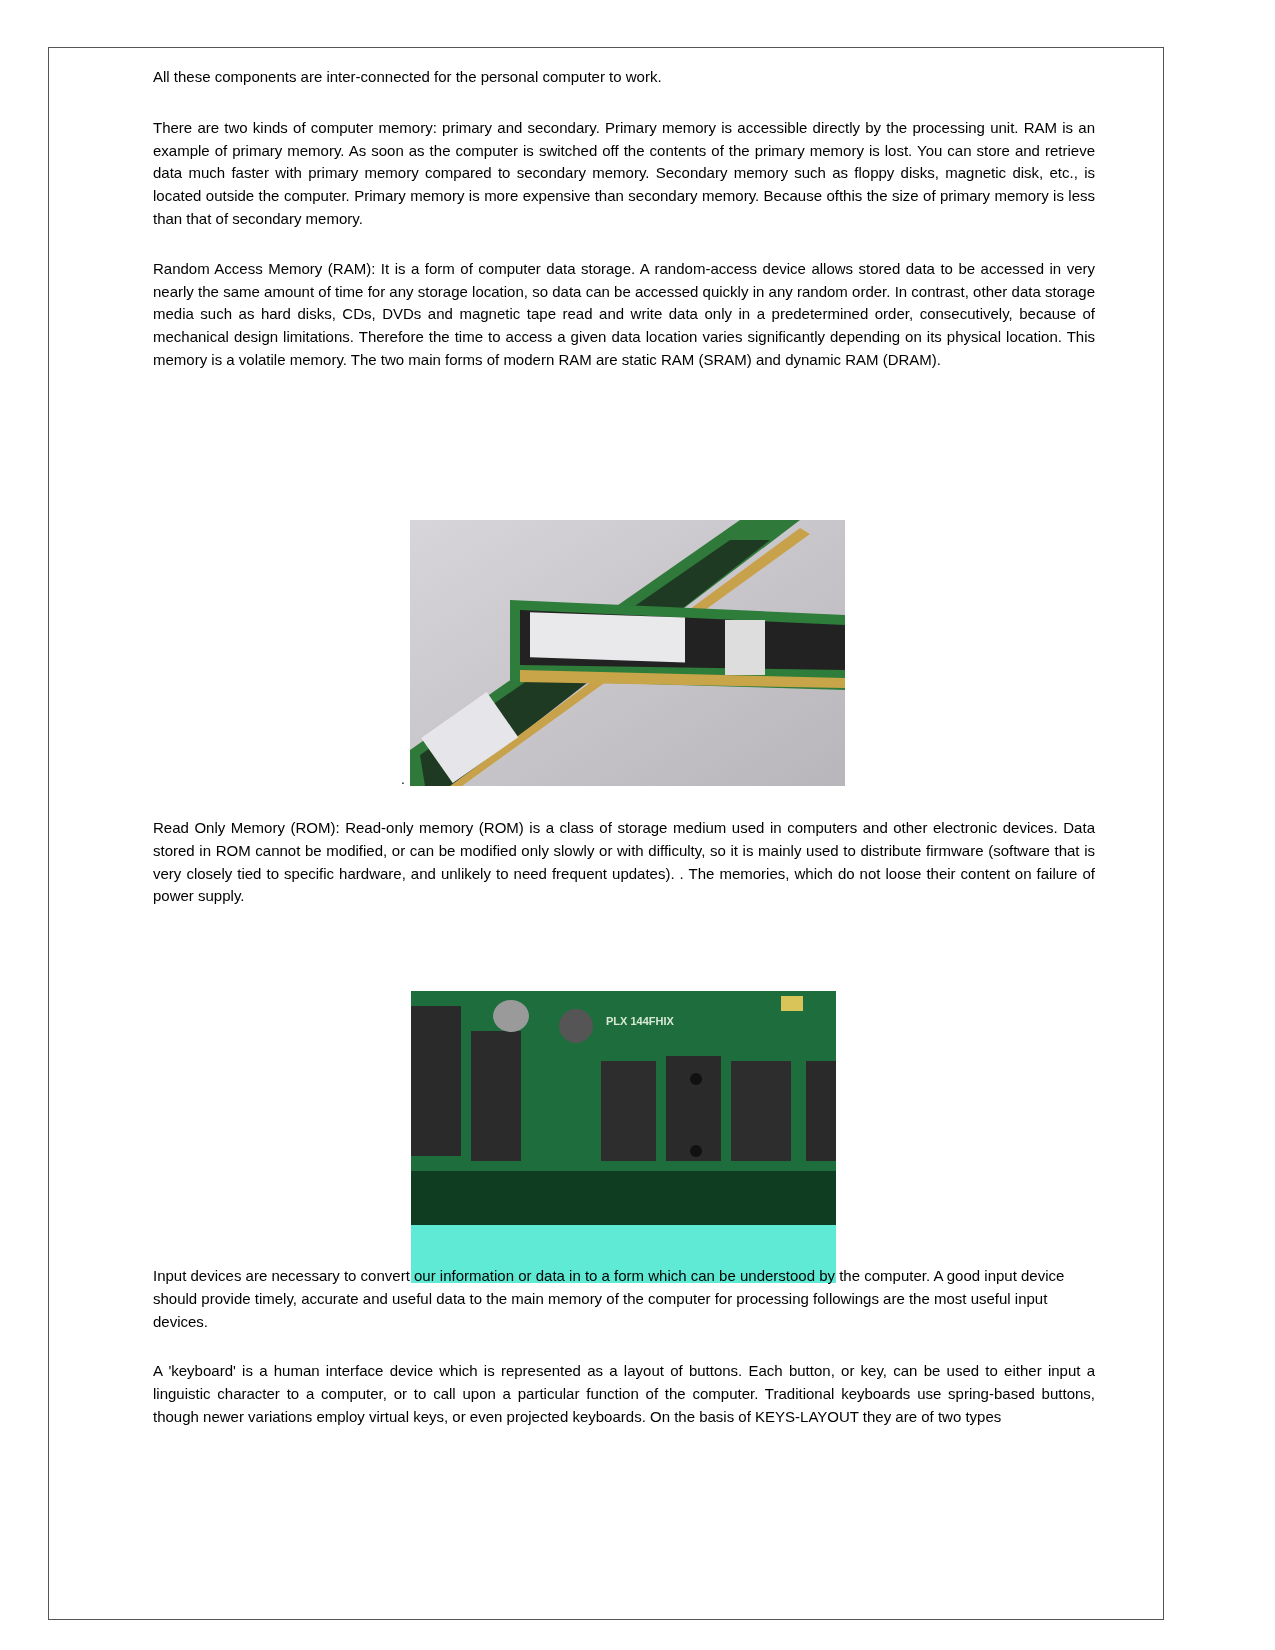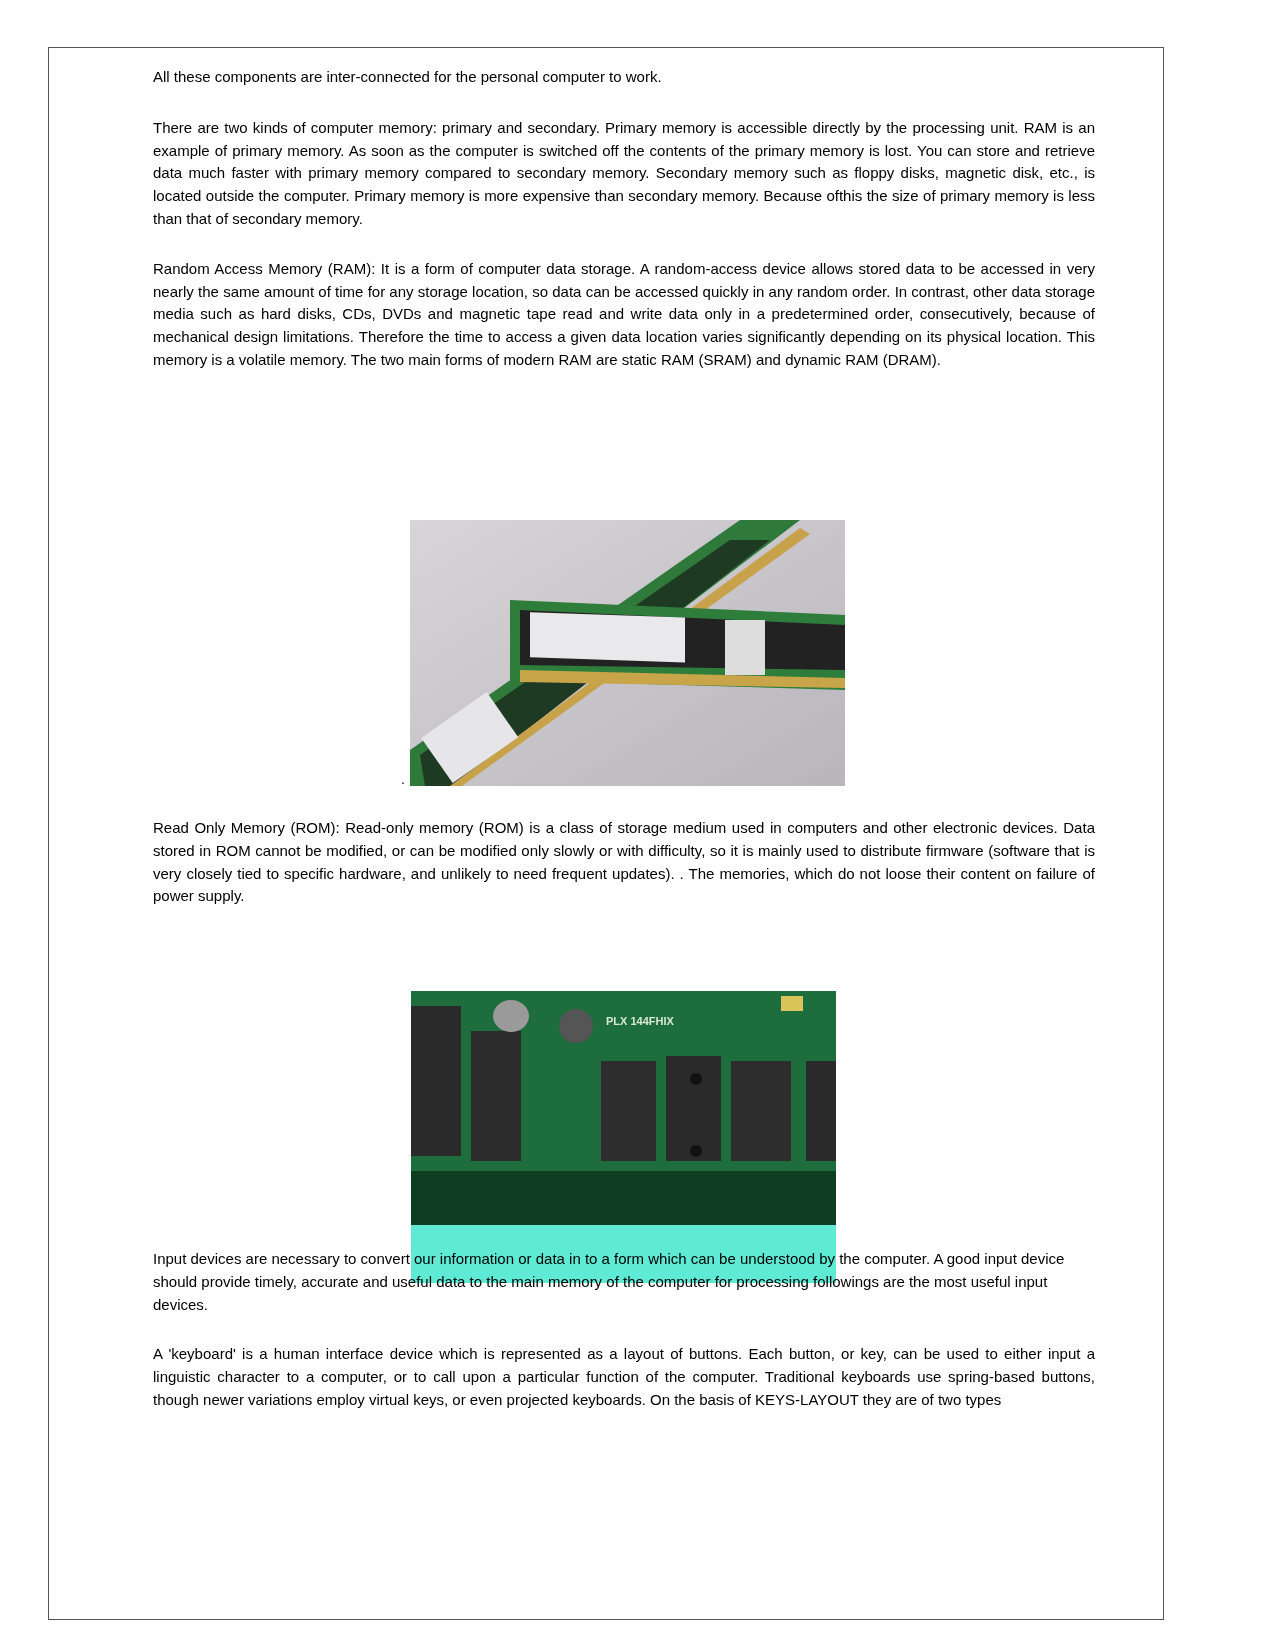--- a/index.html
+++ b/index.html
@@ -67,15 +67,15 @@
     <rect x="255" y="65" width="55" height="105" fill="#2a2a2a"></rect>
     <rect x="320" y="70" width="60" height="100" fill="#2d2d2d"></rect>
     <rect x="395" y="70" width="30" height="100" fill="#2a2a2a"></rect>
     <circle cx="285" cy="88" r="6" fill="#111"></circle>
     <circle cx="285" cy="160" r="6" fill="#111"></circle>
     <rect x="370" y="5" width="22" height="15" fill="#d9c45a"></rect>
   </svg>
 </div>
 
 <div class="content" style="top:1221px">
-  <p style="margin-top:27px">Input devices are necessary to convert our information or data in to a form which can be understood by the computer. A good input device should provide timely, accurate and useful data to the main memory of the computer for processing followings are the most useful input devices.</p>
+  <p style="margin-top:44px">Input devices are necessary to convert our information or data in to a form which can be understood by the computer. A good input device should provide timely, accurate and useful data to the main memory of the computer for processing followings are the most useful input devices.</p>
   <p style="margin-top:27px" class="just"><span>A 'keyboard' is a </span><span class="u">human interface device</span><span> which is represented as a layout of buttons. Each button, or key, can be used to either input a linguistic character to a computer, or to call upon a particular function of the computer. Traditional keyboards use spring-based buttons, though newer variations employ </span><span class="u">virtual keys</span><span>, or even </span><span class="u">projected keyboards</span><span>.  On the basis of KEYS-LAYOUT they are of two types</span></p>
 </div>
 
 </body></html>

